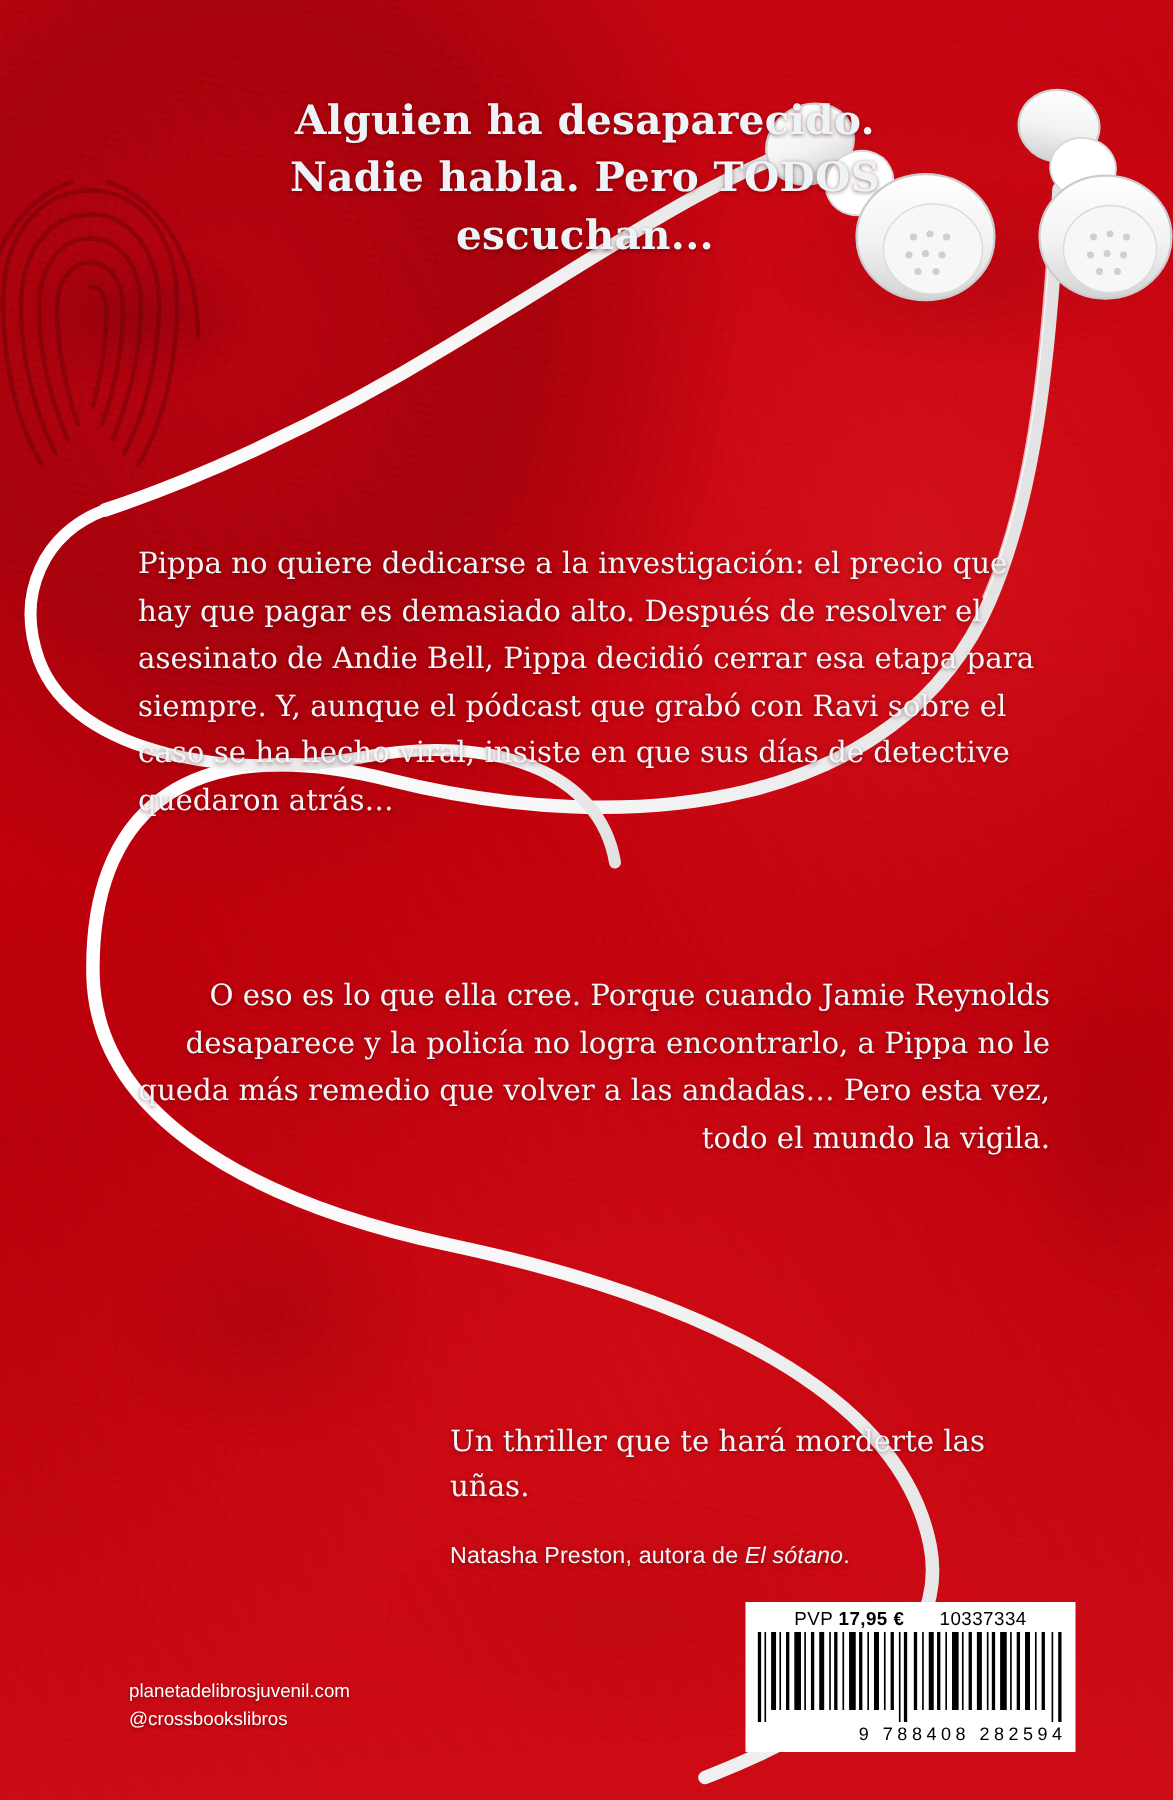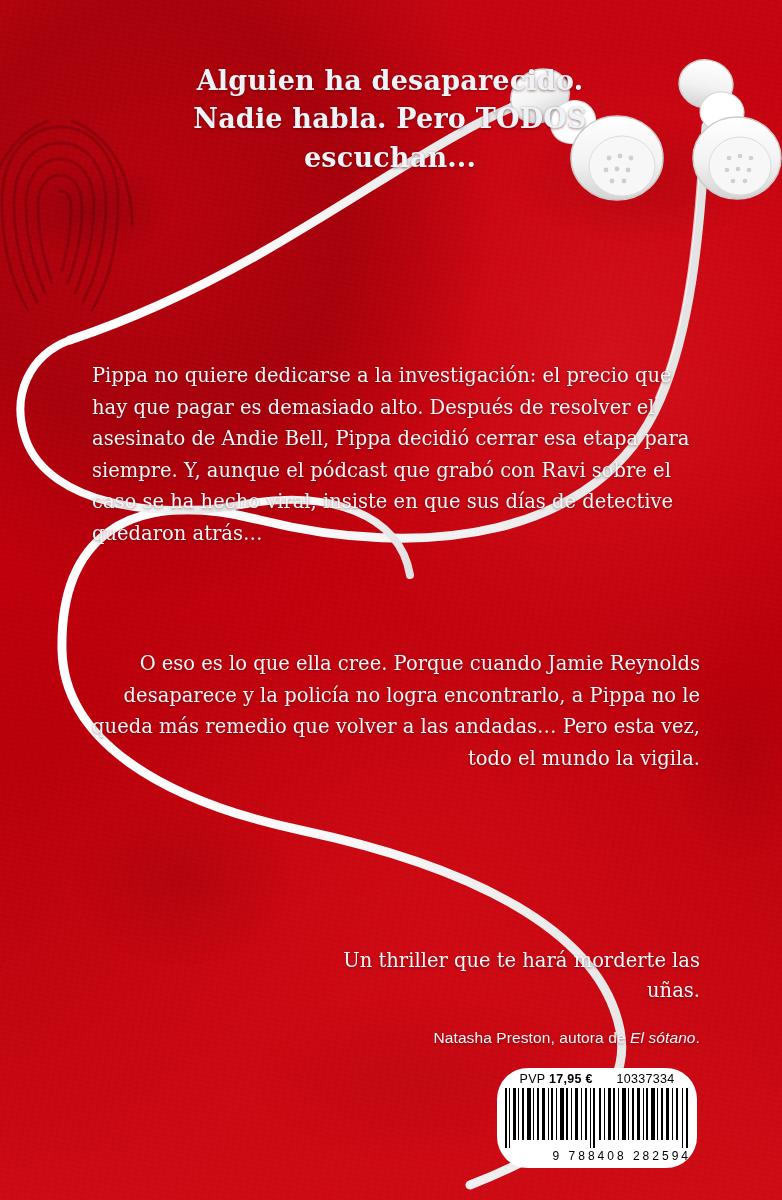--- a/index.html
+++ b/index.html
@@ -96,21 +96,20 @@
     top: 648px;
     width: 608px;
     text-align: right;
   }
 
   .quote {
     position: absolute;
     right: 82px;
     top: 946px;
     width: 400px;
-    text-align: right;
     color: #f4f7fa;
     font-family: "DejaVu Serif", serif;
     font-size: 19.5px;
     line-height: 1.55;
     text-shadow: 0 1px 3px rgba(70,0,4,.5);
   }
   .quote-attrib {
     margin-top: 20px;
     font-size: 15.5px;
     font-family: "Liberation Sans", sans-serif;
@@ -127,26 +126,25 @@
     font-size: 12.5px;
     line-height: 1.5;
     font-family: "Liberation Sans", sans-serif;
     text-shadow: 0 1px 2px rgba(70,0,4,.5);
   }
 
   .barcode-box {
     position: absolute;
     left: 497px;
     top: 1068px;
-    width: 200px;
+    width: 220px;
     height: 100px;
     background: #ffffff;
     padding: 4px 6px 3px 6px;
     box-sizing: border-box;
-    border-radius: 31px;
   }
   .barcode-price {
     font-family: "Liberation Sans", sans-serif;
     font-size: 12.5px;
     color: #000;
     text-align: center;
     letter-spacing: .3px;
     white-space: nowrap;
     margin-bottom: 2px;
   }
@@ -259,20 +257,24 @@
   <div class="blurb blurb-2">O eso es lo que ella cree. Porque cuando Jamie Reynolds desaparece y la policía no logra encontrarlo, a Pippa no le queda más remedio que volver a las andadas… Pero esta vez, todo el mundo la vigila.</div>
   <div class="blurb blurb-1">Pippa no quiere dedicarse a la investigación: el precio que hay que pagar es demasiado alto. Después de resolver el asesinato de Andie Bell, Pippa decidió cerrar esa etapa para siempre. Y, aunque el pódcast que grabó con Ravi sobre el caso se ha hecho viral, insiste en que sus días de detective quedaron atrás…</div>
 
   <div class="quote">
     <div>Un thriller que te hará morderte las uñas.</div>
     <div class="quote-attrib">
       <span>Natasha Preston, autora de </span><i>El sótano</i><span>.</span>
     </div>
   </div>
 
+  <div class="site">
+    <div>planetadelibrosjuvenil.com</div>
+    <div>@crossbookslibros</div>
+  </div>
 
   <div class="barcode-box">
     <div class="barcode-price">
       <span>PVP</span>
       <b>17,95 €</b>
       <span class="sep"></span>
       <span>10337334</span>
     </div>
     <svg class="barcode-bars" viewBox="0 0 188 60" preserveAspectRatio="none">
       <g fill="#000">

